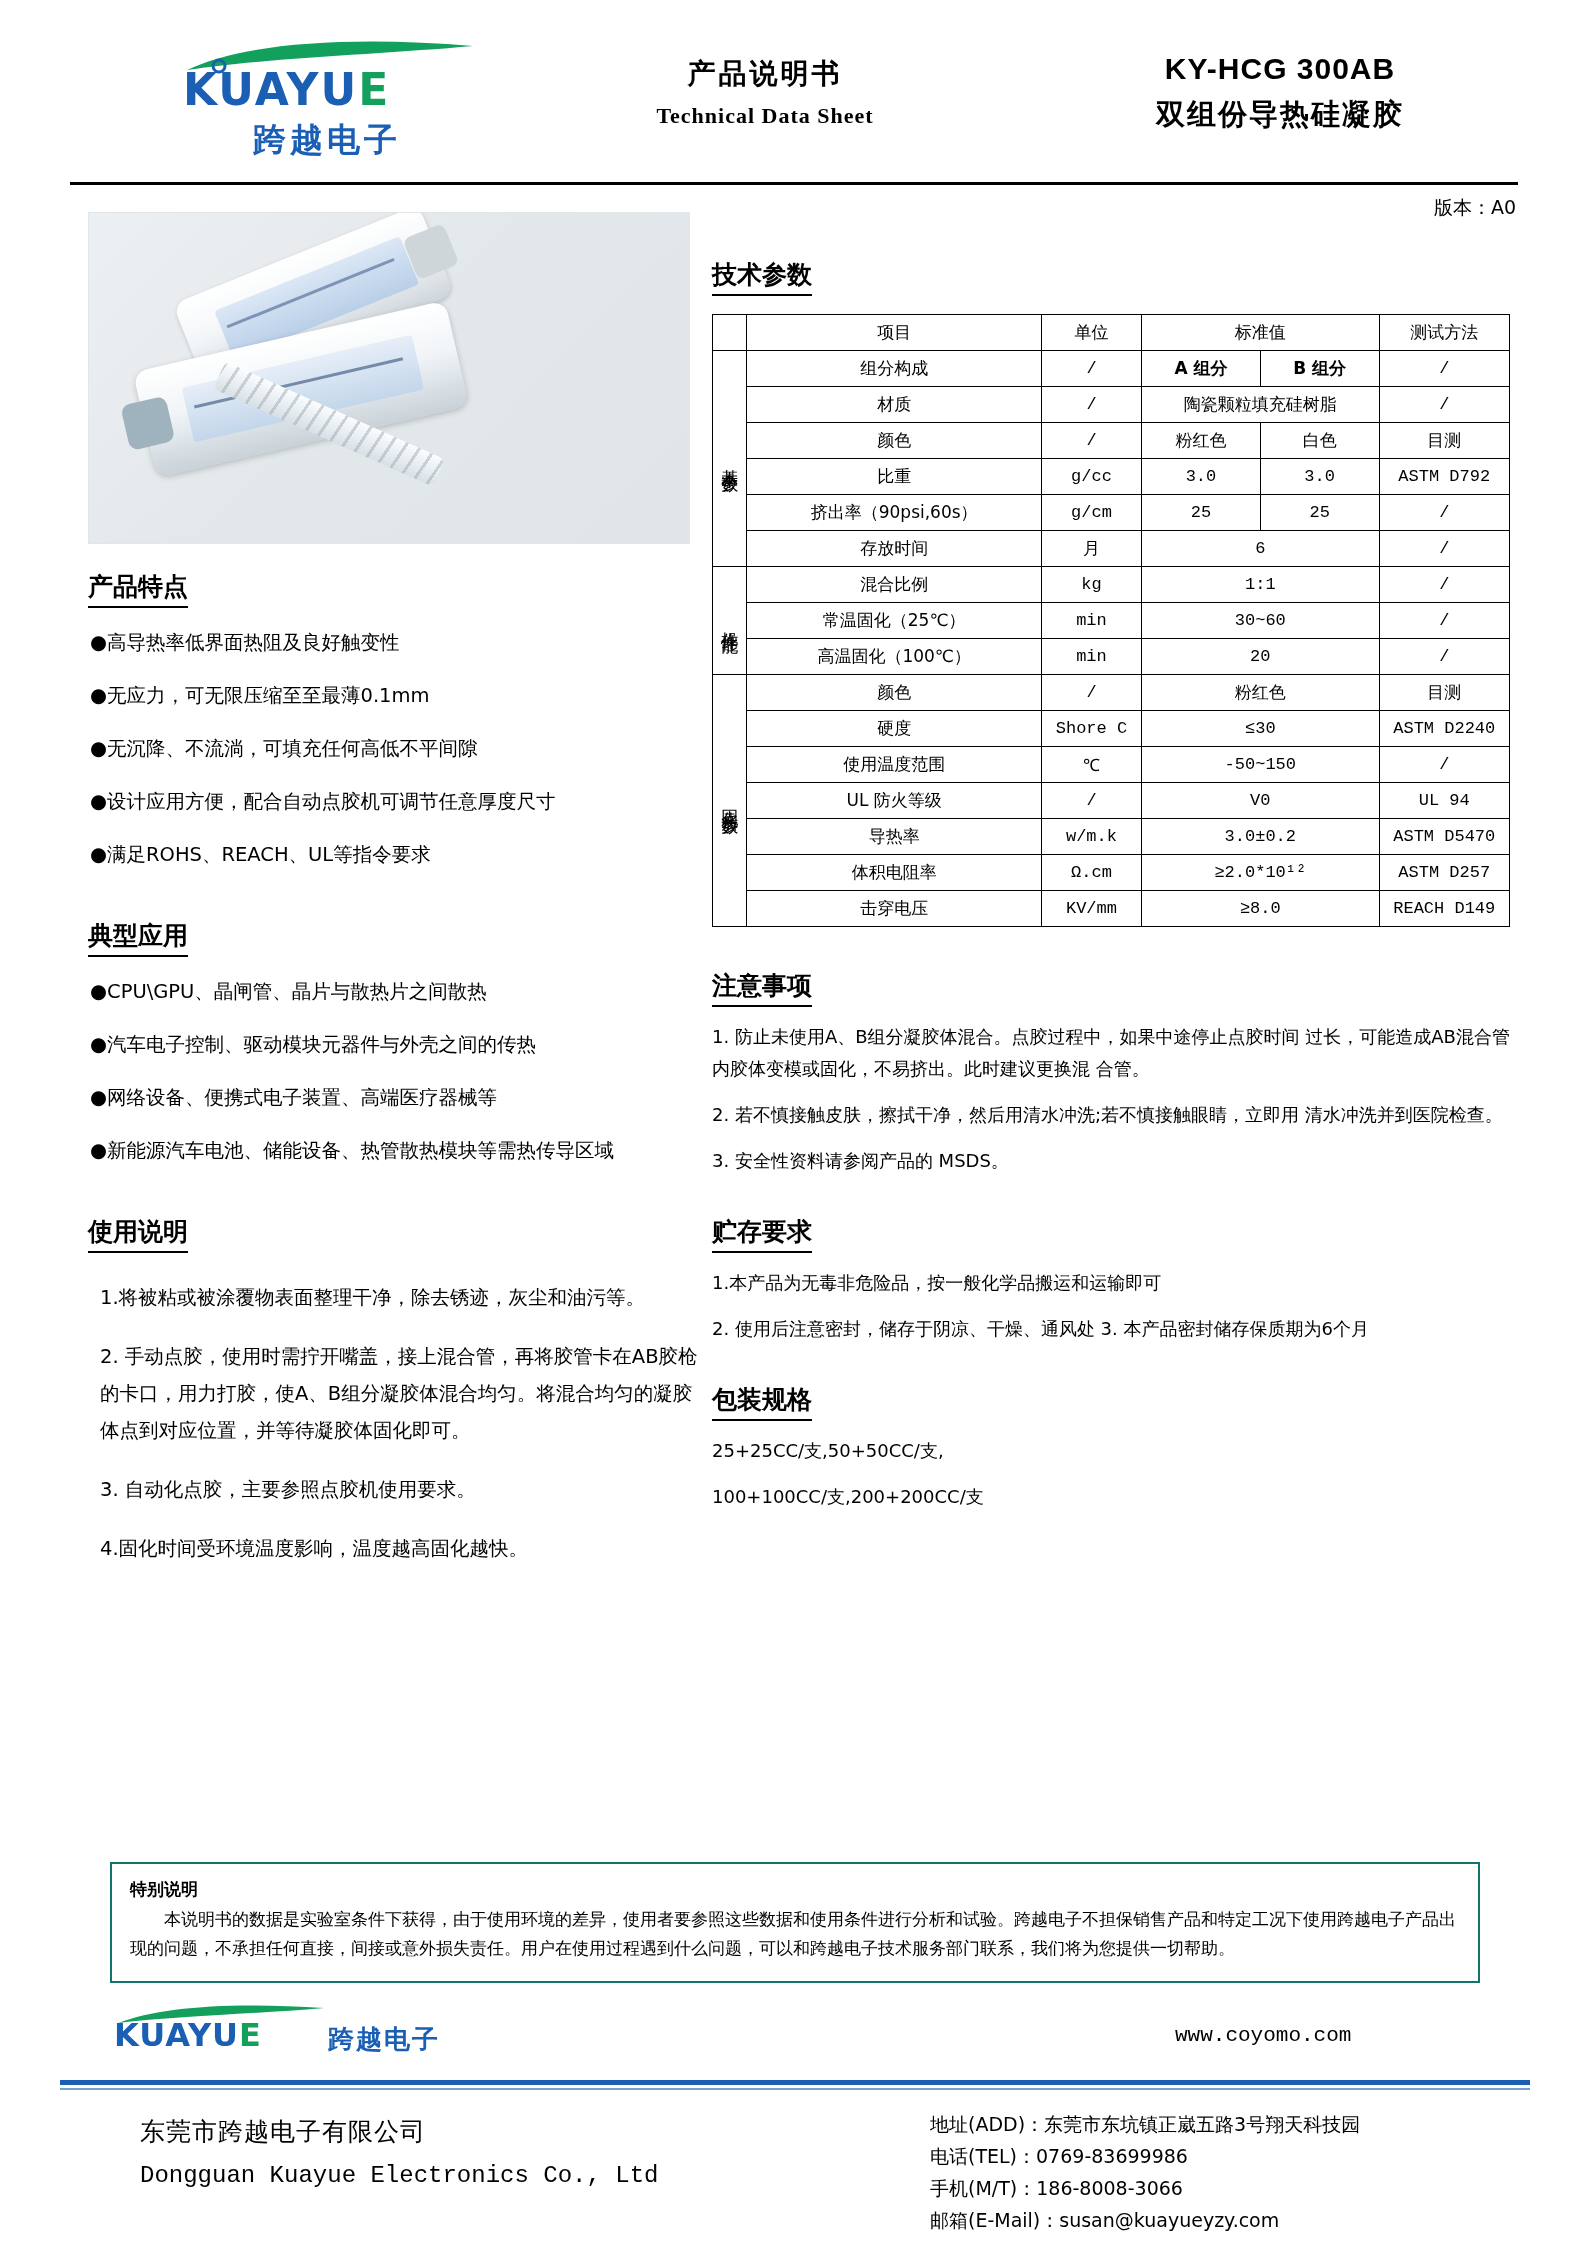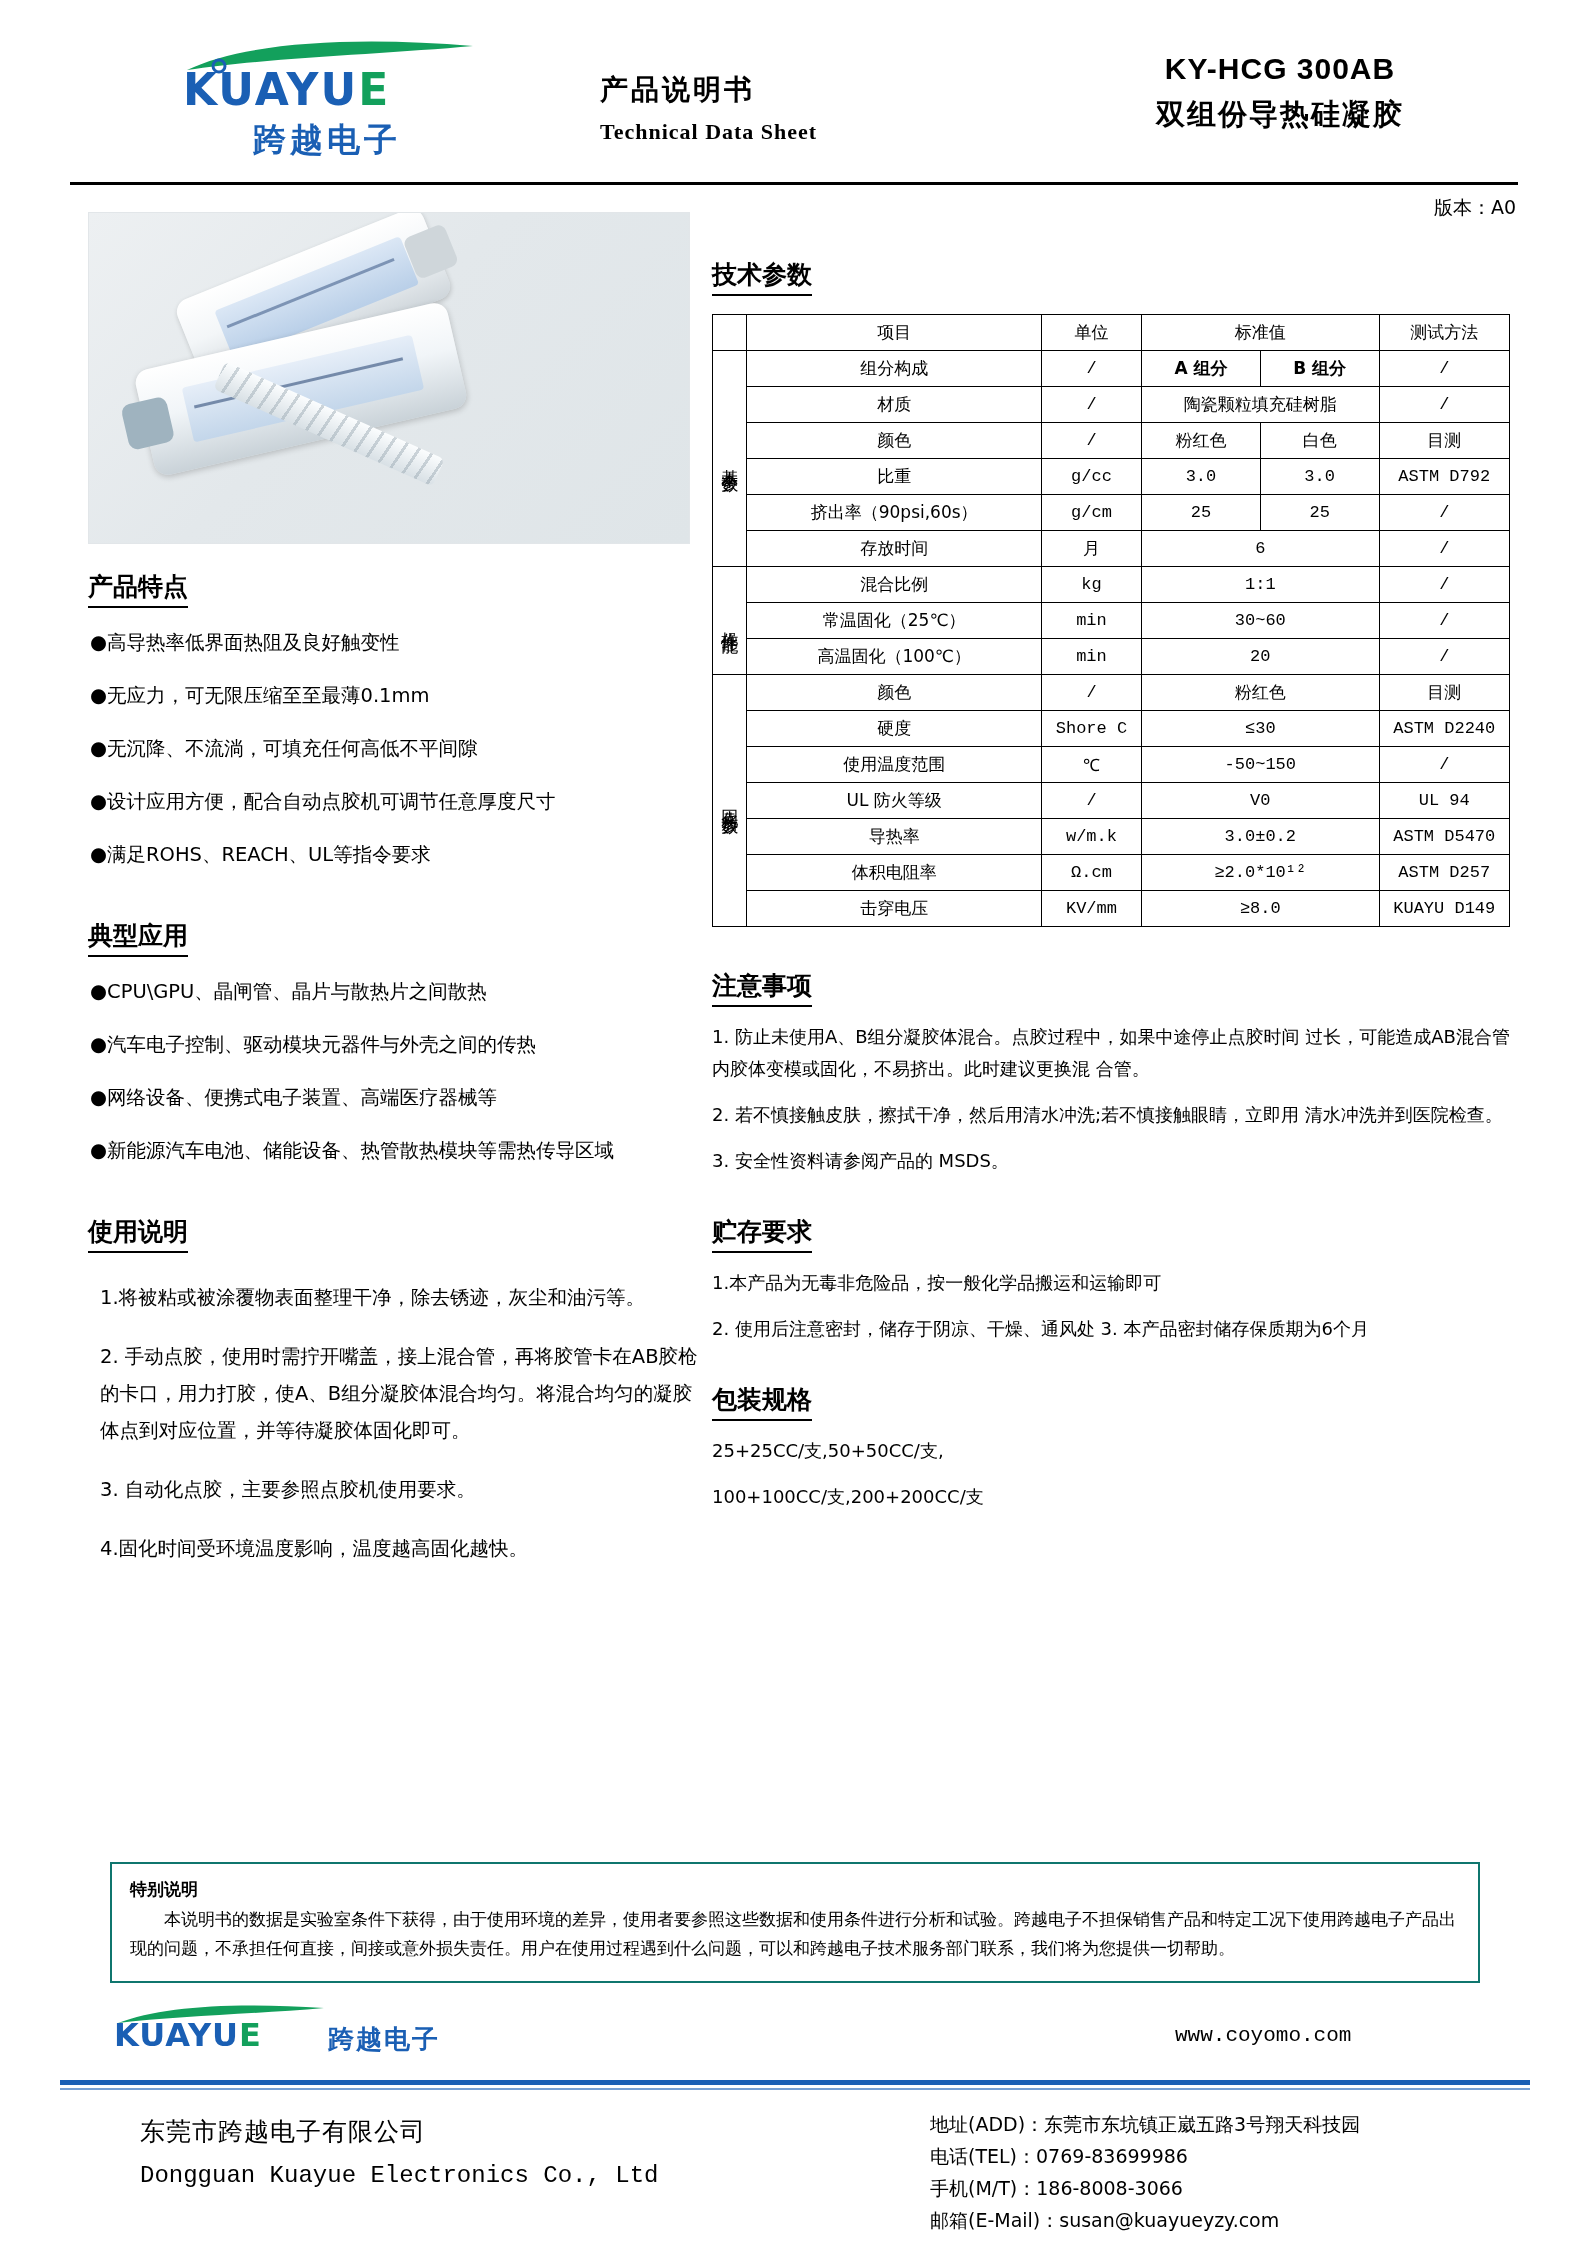--- a/index.html
+++ b/index.html
@@ -6,21 +6,21 @@
   body{width:1588px;height:2245px;font-family:"Liberation Serif",serif;color:#000;position:relative;}
   .page{width:1588px;height:2245px;position:relative;overflow:hidden;padding-left:44px;}
 
   
   .header{position:absolute;left:0;top:0;width:1588px;height:190px;}
   .logo{position:absolute;left:175px;top:40px;width:300px;height:115px;}
   .logo .swoosh{position:absolute;left:10px;top:0px;width:290px;height:34px;}
   .logo .ky{position:absolute;left:8px;top:24px;font-family:"DejaVu Sans",sans-serif;font-weight:bold;font-size:44px;letter-spacing:2px;color:#1a5fb4;}
   .logo .ky .g{color:#13a05c;}
   .logo .cn{position:absolute;left:78px;top:78px;font-family:"DejaVu Sans",sans-serif;font-weight:bold;font-size:33px;color:#1a5fb4;letter-spacing:4px;}
-  .hdr-mid{position:absolute;left:600px;top:71px;width:330px;text-align:left;}
+  .hdr-mid{position:absolute;left:600px;top:55px;width:330px;text-align:center;}
   .hdr-mid .t1{font-family:"DejaVu Sans",sans-serif;font-weight:bold;font-size:28px;letter-spacing:3px;}
   .hdr-mid .t2{font-family:"Liberation Serif",serif;font-weight:bold;font-size:22px;letter-spacing:1px;margin-top:10px;}
   .hdr-right{position:absolute;left:1060px;top:52px;width:440px;text-align:center;}
   .hdr-right .t1{font-family:Liberation Sans, sans-serif;font-weight:bold;font-size:30px;letter-spacing:1px;}
   .hdr-right .t2{font-family:"DejaVu Sans",sans-serif;font-weight:bold;font-size:29px;letter-spacing:2px;margin-top:9px;}
   .hdr-rule{position:absolute;left:70px;top:182px;width:1448px;height:3px;background:#000;}
   .version{position:absolute;right:72px;top:195px;font-family:"DejaVu Sans",sans-serif;font-size:19px;}
 
   
   .left{position:absolute;left:88px;top:212px;width:620px;}
@@ -252,21 +252,21 @@
       <tr>
         <td>体积电阻率</td>
         <td class="mono">Ω.cm</td>
         <td colspan="2" class="mono">≥2.0*10¹²</td>
         <td class="mono">ASTM D257</td>
       </tr>
       <tr>
         <td>击穿电压</td>
         <td class="mono">KV/mm</td>
         <td colspan="2" class="mono">≥8.0</td>
-        <td class="mono">KUAYU D149</td>
+        <td class="mono">REACH D149</td>
       </tr>
     </tbody>
       </table>
 
     <div style="margin-top:18px">
       <h2 class="sec2">注意事项</h2>
     </div>
     <div class="note-list">
       <p>1. 防止未使用A、B组分凝胶体混合。点胶过程中，如果中途停止点胶时间 过长，可能造成AB混合管内胶体变模或固化，不易挤出。此时建议更换混 合管。</p>
       <p>2. 若不慎接触皮肤，擦拭干净，然后用清水冲洗;若不慎接触眼睛，立即用 清水冲洗并到医院检查。</p>

